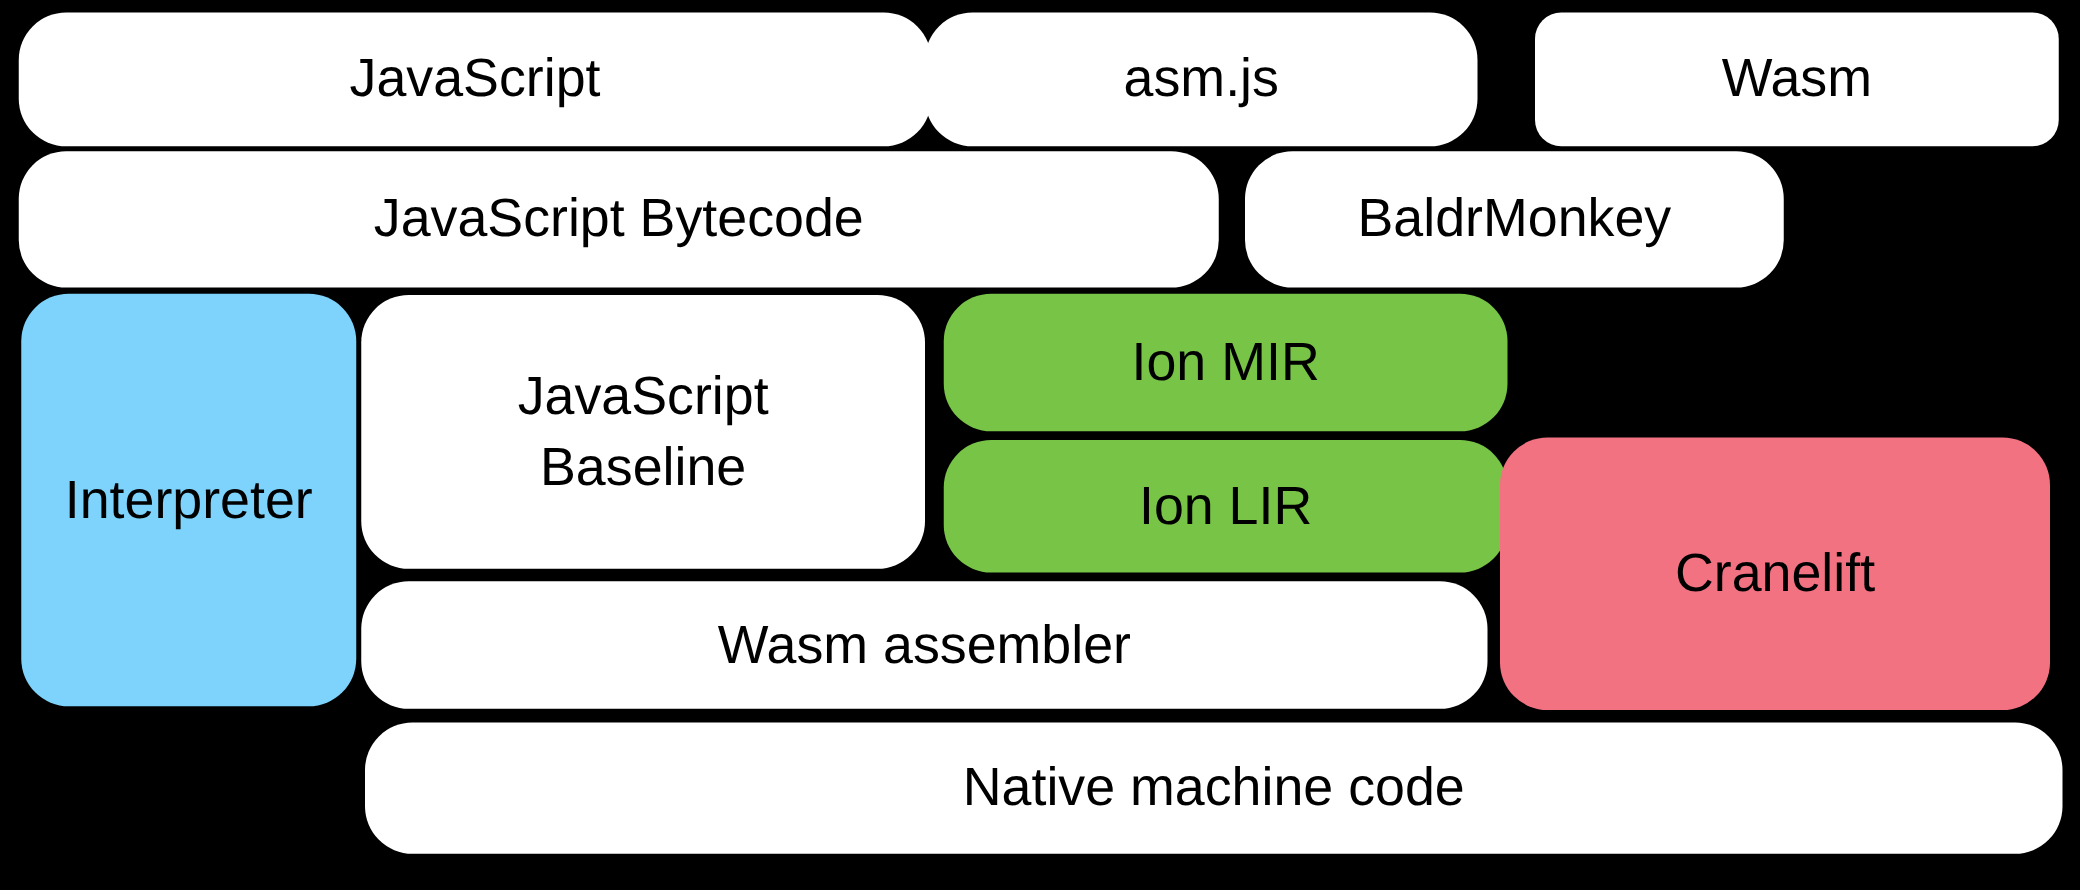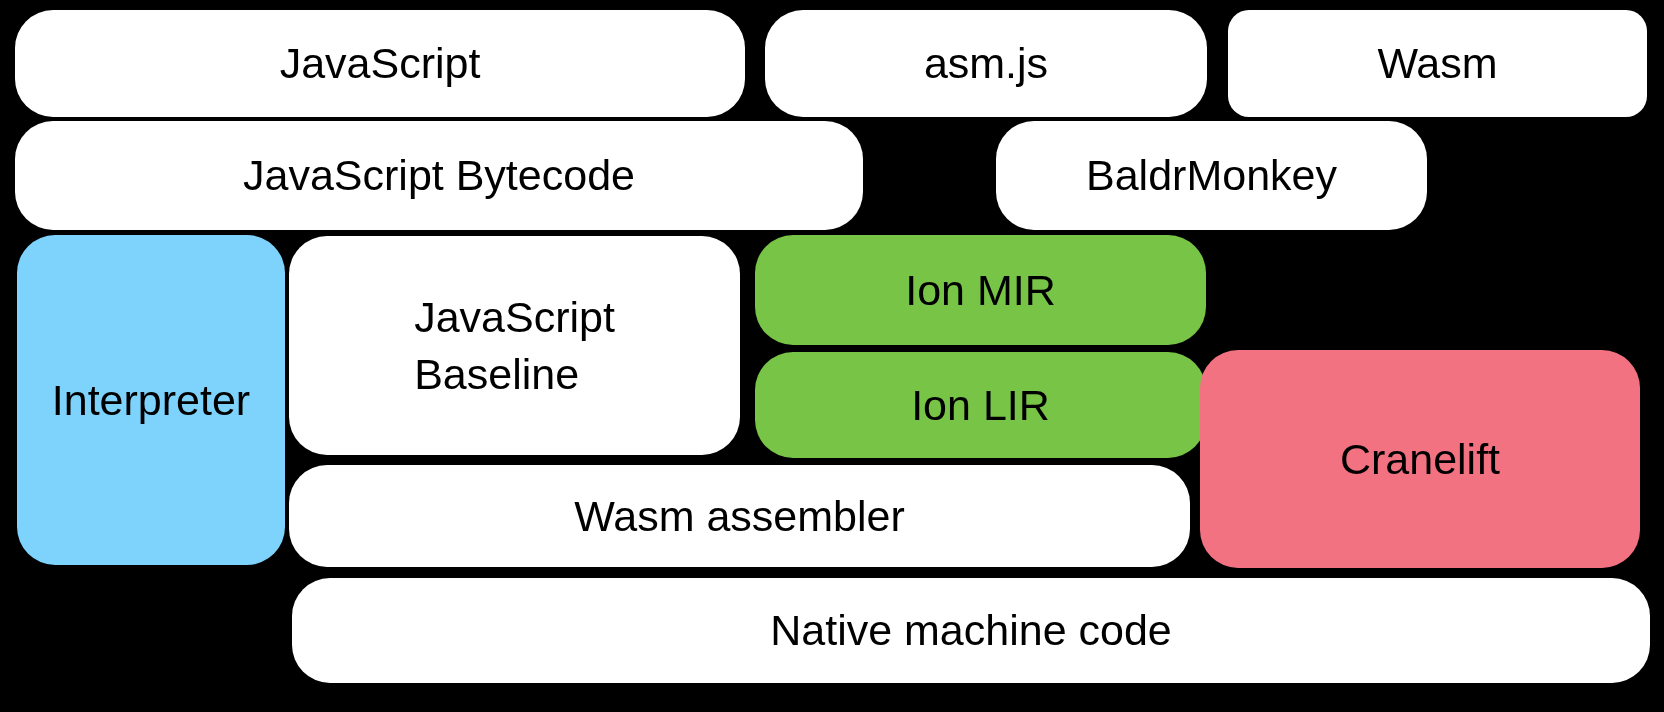--- a/index.html
+++ b/index.html
@@ -20,43 +20,43 @@
     border-radius: 38px;
     display: flex;
     align-items: center;
     justify-content: center;
     box-sizing: border-box;
   }
   .box .label {
     color: #000000;
     font-size: 43px;
     line-height: 1.32;
-    text-align: left;
+    text-align: center;
     white-space: pre-line;
     letter-spacing: 0px;
   }
   .fill-white { background: #ffffff; }
   .fill-gray  { background: #7dd3fc; }
   .fill-green { background: #77c447; }
   .fill-pink  { background: #f37282; }
 </style>
 </head>
 <body>
 
 <div id="stage" style="width: 1664px; height: 712px; background: rgb(0, 0, 0);">
     <div class="box fill-white" style="left: 15px; top: 10px; width: 730px; height: 107px;">
       <span class="label">JavaScript</span>
     </div>
-    <div class="box fill-white" style="left: 765px; top: 10px; width: 442px; height: 107px;">
+    <div class="box fill-white" style="left: 740px; top: 10px; width: 442px; height: 107px;">
       <span class="label">asm.js</span>
     </div>
     <div class="box fill-white" style="left: 1228px; top: 10px; width: 419px; height: 107px; border-radius: 21px;">
       <span class="label">Wasm</span>
     </div>
-    <div class="box fill-white" style="left: 15px; top: 121px; width: 848px; height: 109px;">
+    <div class="box fill-white" style="left: 15px; top: 121px; width: 960px; height: 109px;">
       <span class="label">JavaScript Bytecode</span>
     </div>
     <div class="box fill-white" style="left: 996px; top: 121px; width: 431px; height: 109px;">
       <span class="label">BaldrMonkey</span>
     </div>
     <div class="box fill-gray" style="left: 17px; top: 235px; width: 268px; height: 330px;">
       <span class="label">Interpreter</span>
     </div>
     <div class="box fill-white" style="left: 289px; top: 236px; width: 451px; height: 219px;">
       <span class="label">JavaScript

